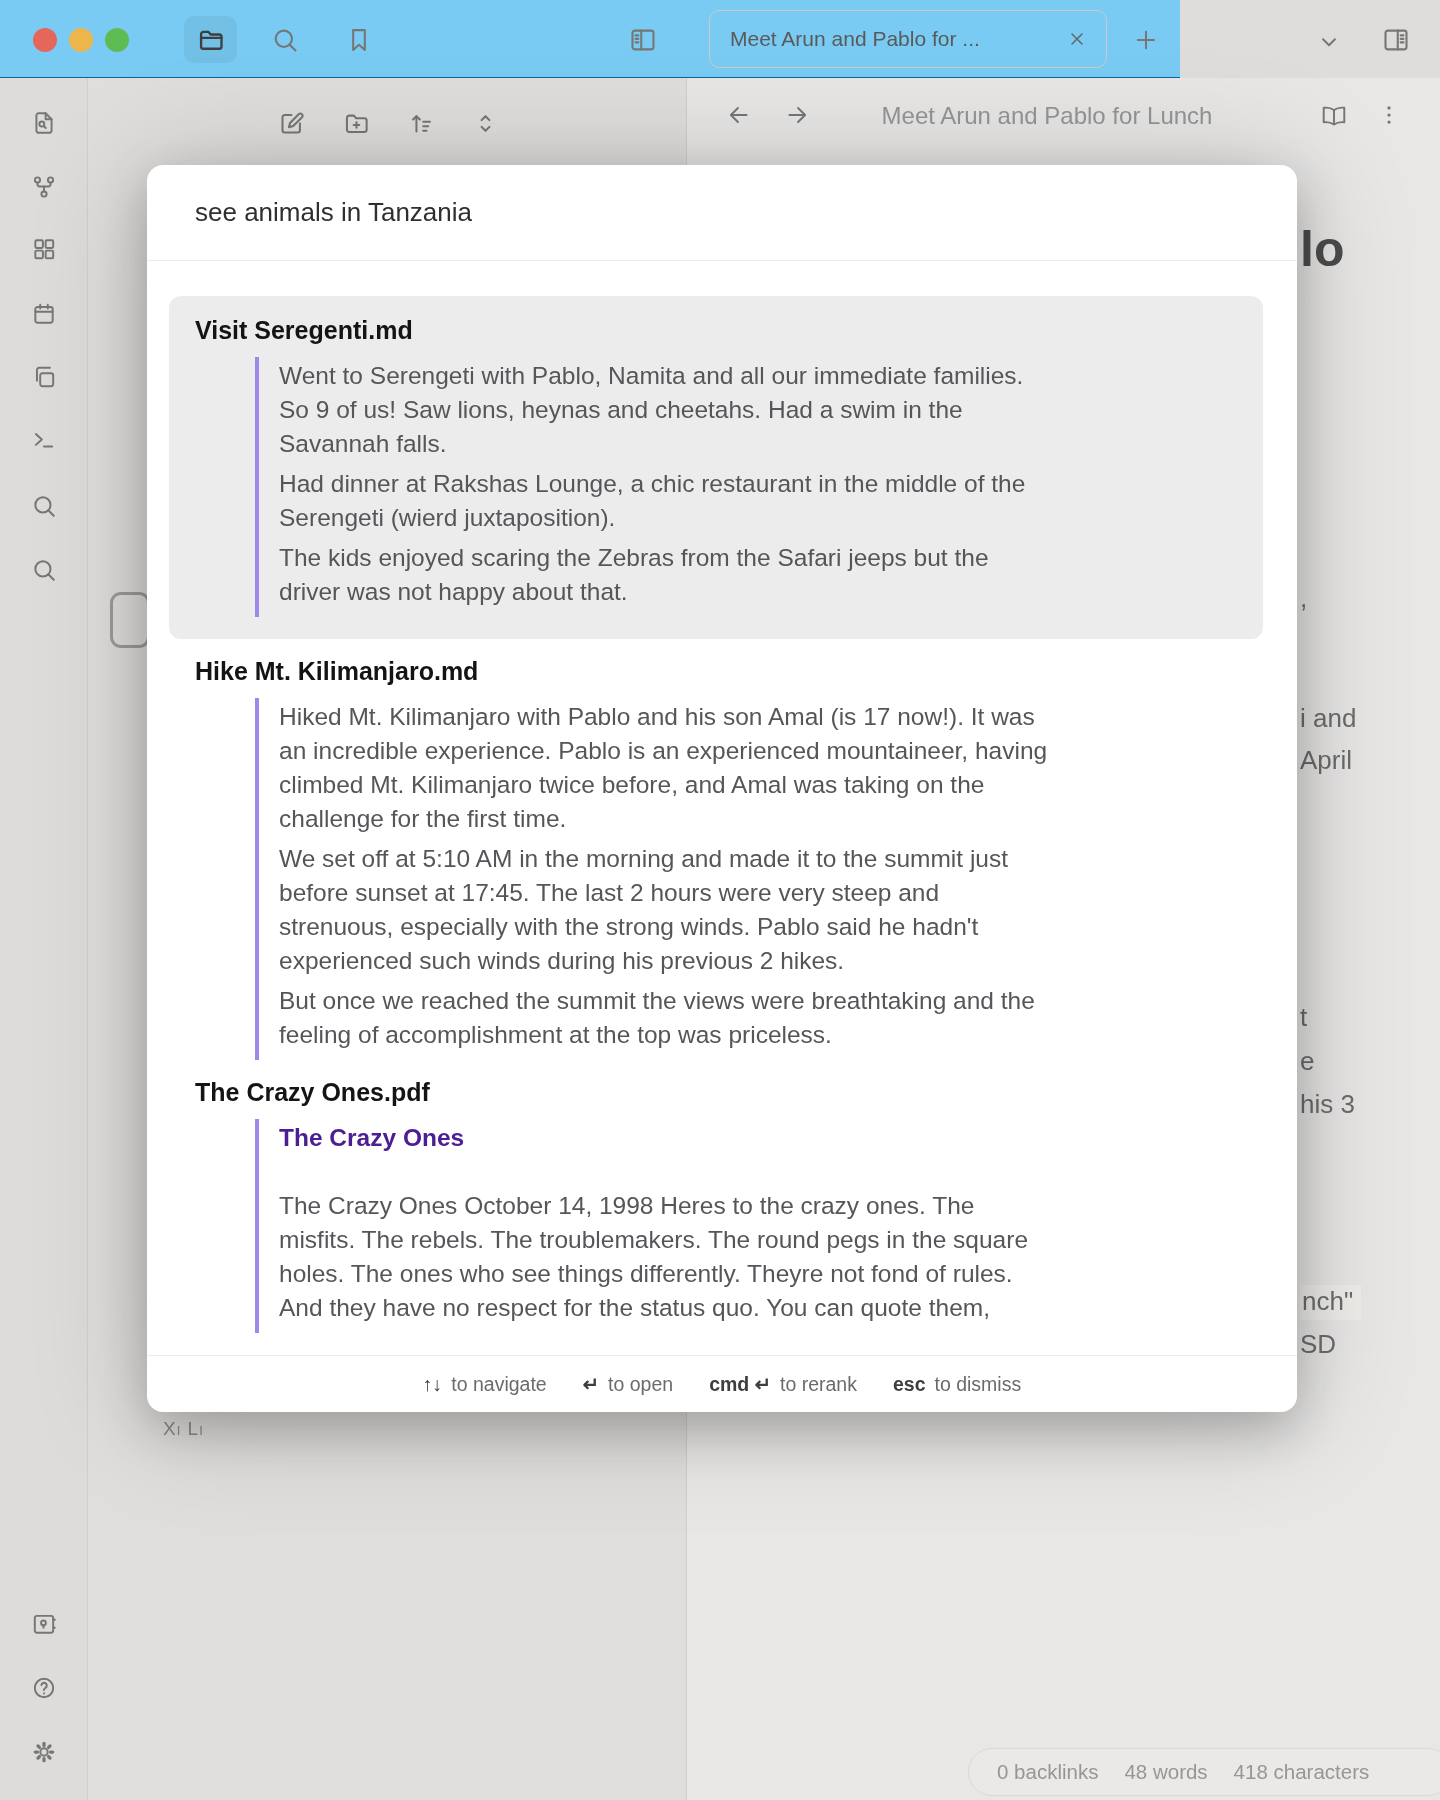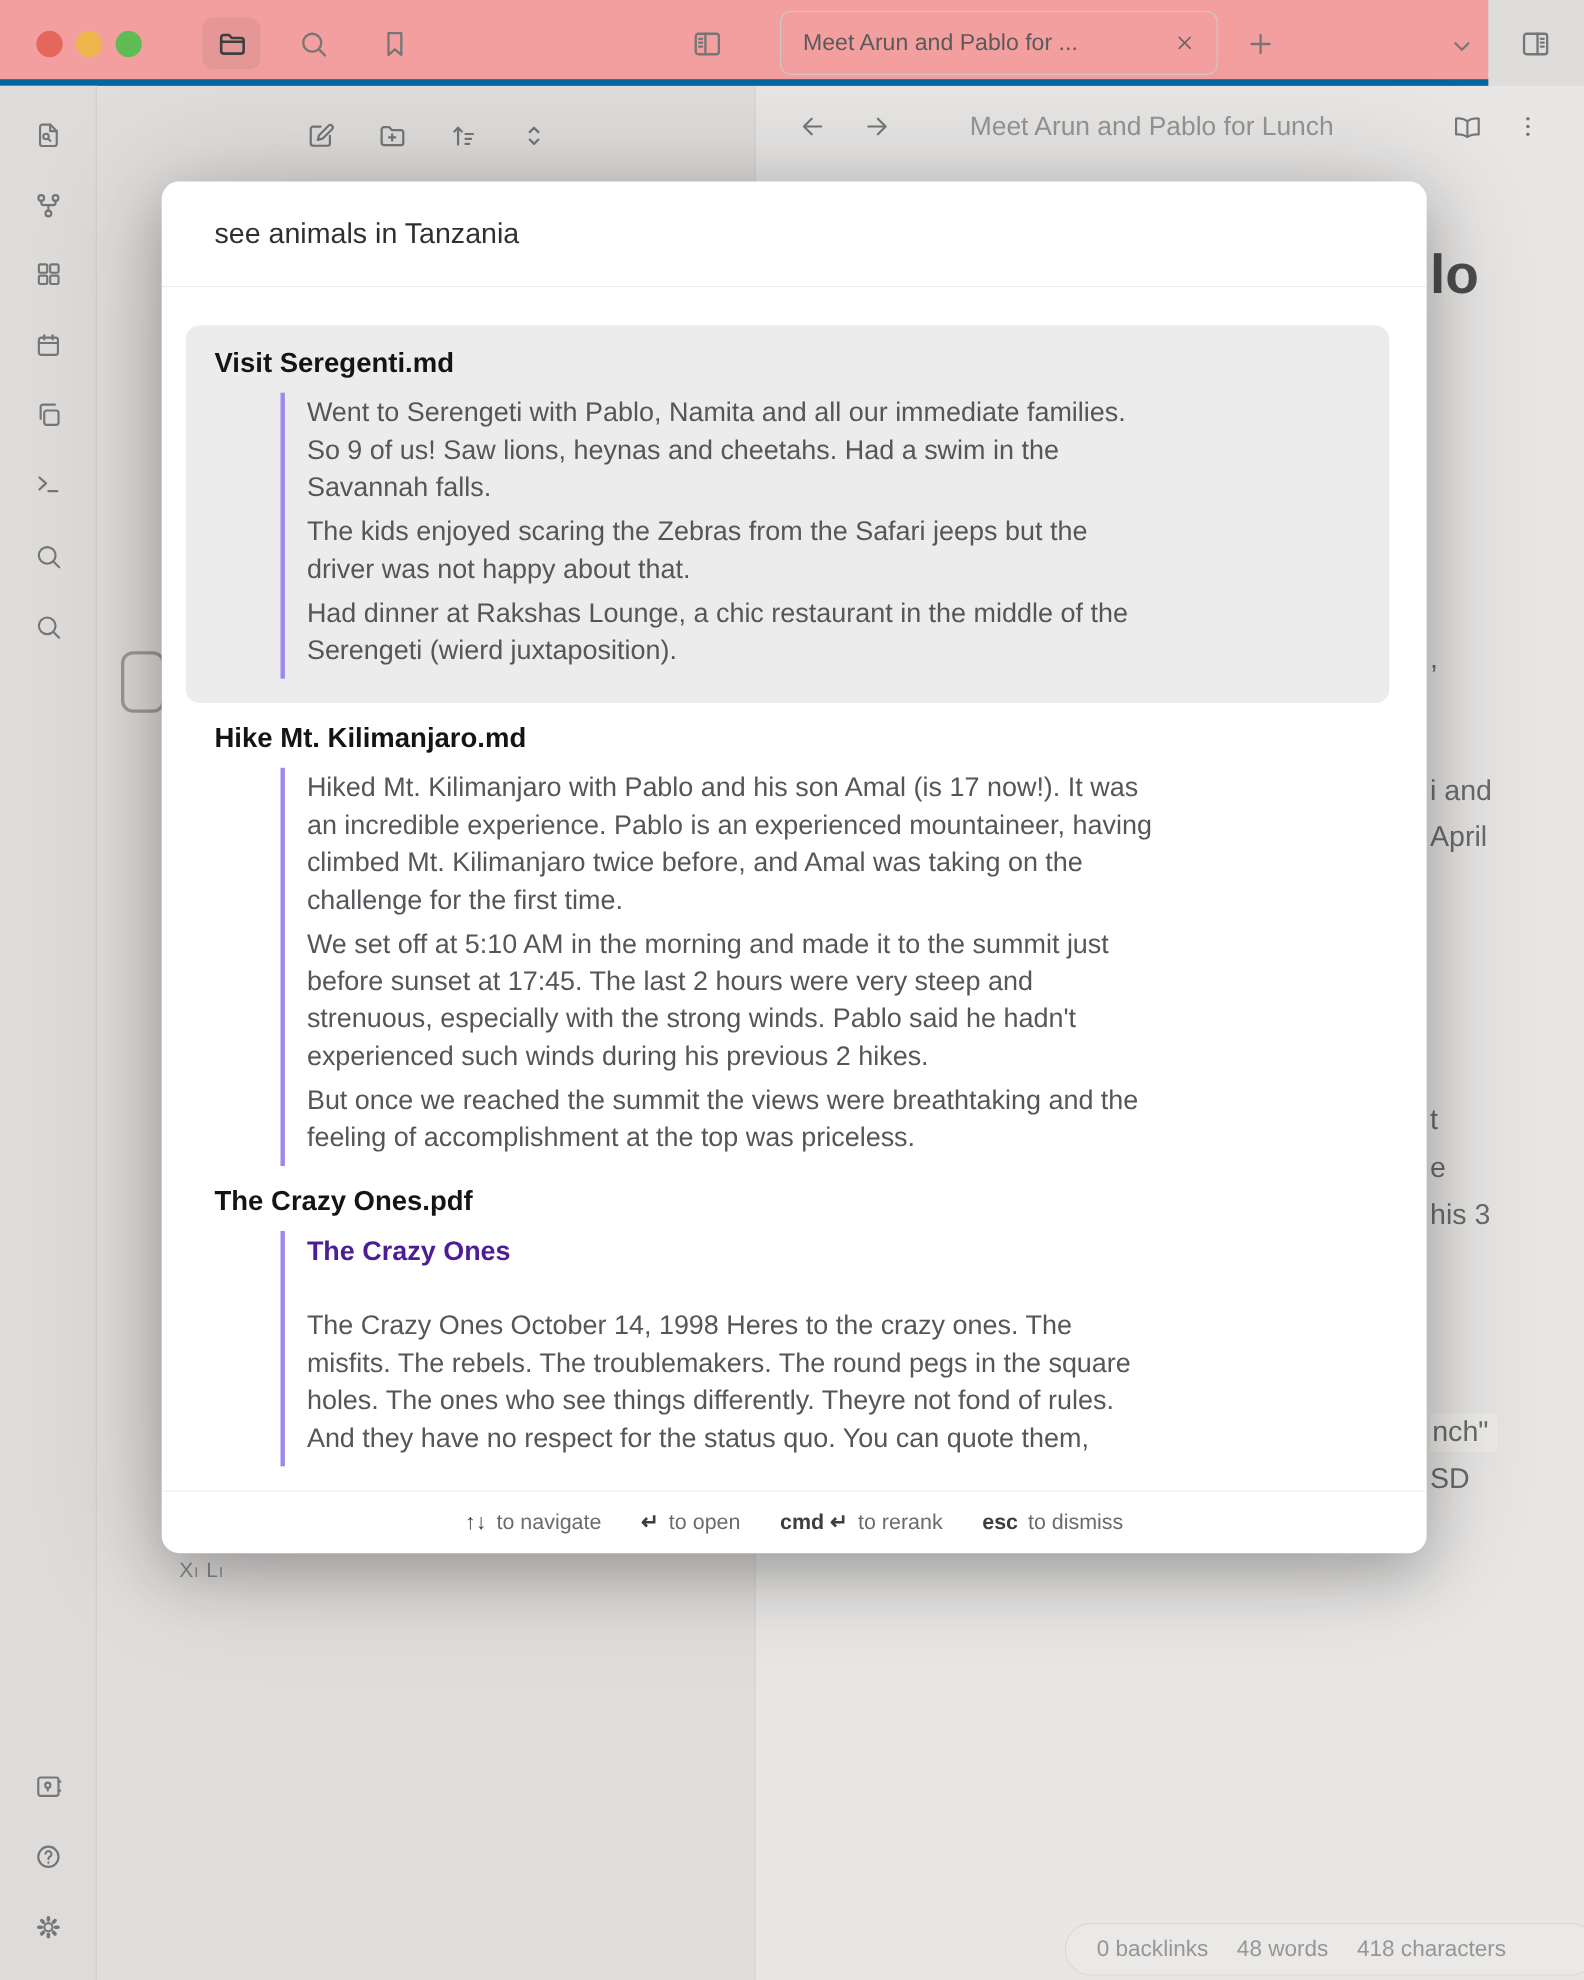--- a/index.html
+++ b/index.html
@@ -1,22 +1,22 @@
 <!DOCTYPE html>
 <html><head>
 <meta charset="utf-8">
 <style>
   * { margin:0; padding:0; box-sizing:border-box; }
   html,body { width:1440px; height:1800px; overflow:hidden;
     font-family:"Liberation Sans", sans-serif; background:#e7e5e3; }
   .app { position:relative; width:1440px; height:1800px; }
 
   
-  .titlebar { position:absolute; left:0; top:0; width:1353px; height:78px;
-    background:#fca5a5; border-bottom:6px solid #0369a1; z-index:2; }
+  .titlebar { position:absolute; left:0; top:0; width:1180px; height:78px;
+    background:#7dd3fc; border-bottom:1px solid #0369a1; z-index:2; }
   .light { position:absolute; top:28px; width:24px; height:24px; border-radius:50%; }
   .light.red    { left:33px;  background:#ee6a5f; }
   .light.yellow { left:69px;  background:#f5bd4f; }
   .light.green  { left:105px; background:#61c354; }
   .iconbtn { position:absolute; display:flex; align-items:center; justify-content:center; }
   .iconbtn.active { left:184px; top:16px; width:53px; height:47px;
     background:rgba(0,0,0,0.055); border-radius:10px; }
   svg.ic { stroke:#7a7a7a; stroke-width:1.8; fill:none;
     stroke-linecap:round; stroke-linejoin:round; }
   svg.ic.dark { stroke:#3f3f3f; stroke-width:2; }
@@ -332,24 +332,24 @@
     <div class="modal-input">see animals in Tanzania</div>
 
     <div class="modal-results">
 
       <div class="result selected">
         <div class="result-title">Visit Seregenti.md</div>
         <div class="quote">
           <p>Went to Serengeti with Pablo, Namita and all our immediate families.
 So 9 of us! Saw lions, heynas and cheetahs. Had a swim in the
 Savannah falls.</p>
+          <p>Had dinner at Rakshas Lounge, a chic restaurant in the middle of the
+Serengeti (wierd juxtaposition).</p>
           <p>The kids enjoyed scaring the Zebras from the Safari jeeps but the
 driver was not happy about that.</p>
-          <p>Had dinner at Rakshas Lounge, a chic restaurant in the middle of the
-Serengeti (wierd juxtaposition).</p>
         </div>
       </div>
 
       <div class="result">
         <div class="result-title">Hike Mt. Kilimanjaro.md</div>
         <div class="quote">
           <p>Hiked Mt. Kilimanjaro with Pablo and his son Amal (is 17 now!). It was
 an incredible experience. Pablo is an experienced mountaineer, having
 climbed Mt. Kilimanjaro twice before, and Amal was taking on the
 challenge for the first time.</p>

